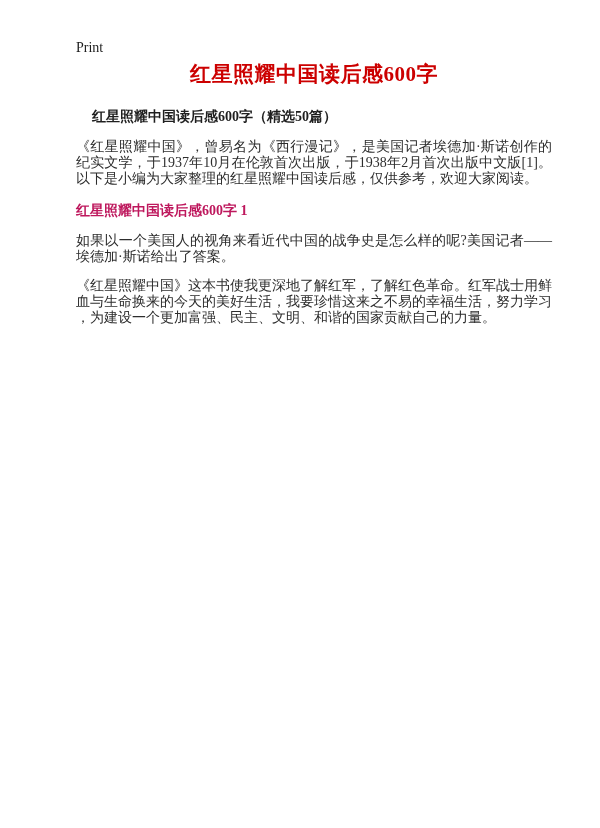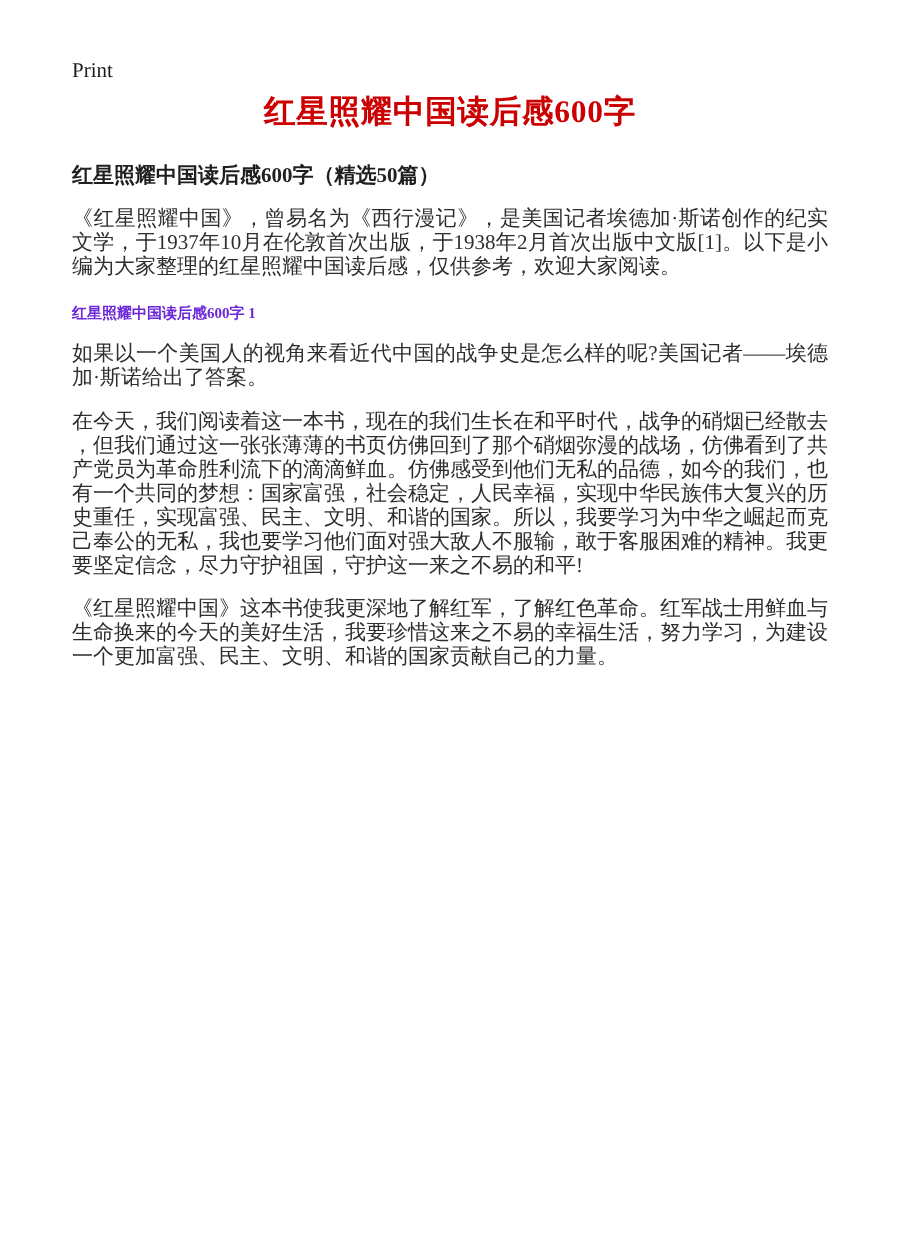--- a/index.html
+++ b/index.html
@@ -11,57 +11,57 @@
     width: 600px;
     height: 828px;
     overflow: hidden;
     font-family: "Liberation Serif", "DejaVu Serif", serif;
     color: #2d2d2d;
   }
   .page {
     box-sizing: border-box;
     width: 600px;
     height: 828px;
-    padding: 38px 48px 0 48px;
+    padding: 38px 48px 0 76px;
     background: #ffffff;
   }
   .print-link {
     font-size: 14px;
     color: #1c1c1c;
     display: inline-block;
     cursor: pointer;
   }
   .doc-title {
     margin: 4px 0 0 0;
     text-align: center;
     font-size: 21px;
     font-weight: bold;
     color: #cc0000;
     letter-spacing: 0.5px;
   }
   .doc-subtitle {
-    margin: 20px 0 0 0;
+    margin: 20px 0 0 16px;
     font-size: 14px;
     font-weight: bold;
     color: #1f1f1f;
   }
   .para {
     margin: 13px 0;
     font-size: 14px;
     line-height: 16px;
     color: #2d2d2d;
     text-align: justify;
     line-break: anywhere;
     word-break: break-all;
   }
   .section-heading {
     margin: 15px 0 13px 0;
-    font-size: 10px;
+    font-size: 14px;
     font-weight: bold;
-    color: #6d28d9;
+    color: #be185d;
   }
 </style>
 </head>
 <body>
 
 <div class="page">
 
   <span class="print-link">Print</span>
 
   <h1 class="doc-title">红星照耀中国读后感600字</h1>
@@ -69,18 +69,17 @@
   <div class="doc-subtitle">红星照耀中国读后感600字（精选50篇）</div>
 
   <p class="para">《红星照耀中国》，曾易名为《西行漫记》，是美国记者埃德加·斯诺创作的纪实文学，于1937年10月在伦敦首次出版，于1938年2月首次出版中文版[1]。以下是小编为大家整理的红星照耀中国读后感，仅供参考，欢迎大家阅读。</p>
 
   <div class="section-heading">红星照耀中国读后感600字 1</div>
 
   <p class="para">如果以一个美国人的视角来看近代中国的战争史是怎么样的呢?美国记者——埃德加·斯诺给出了答案。</p>
 
 
 
-  <p class="para">在今天，我们阅读着这一本书，现在的我们生长在和平时代，战争的硝烟已经散去，但我们通过这一张张薄薄的书页仿佛回到了那个硝烟弥漫的战场，仿佛看到了共产党员为革命胜利流下的滴滴鲜血。仿佛感受到他们无私的品德，如今的我们，也有一个共同的梦想：国家富强，社会稳定，人民幸福，实现中华民族伟大复兴的历史重任，实现富强、民主、文明、和谐的国家。所以，我要学习为中华之崛起而克己奉公的无私，我也要学习他们面对强大敌人不服输，敢于客服困难的精神。我更要坚定信念，尽力守护祖国，守护这一来之不易的和平!</p>
 
   <p class="para">《红星照耀中国》这本书使我更深地了解红军，了解红色革命。红军战士用鲜血与生命换来的今天的美好生活，我要珍惜这来之不易的幸福生活，努力学习，为建设一个更加富强、民主、文明、和谐的国家贡献自己的力量。</p>
 
 
 </div>
 
 </body></html>

